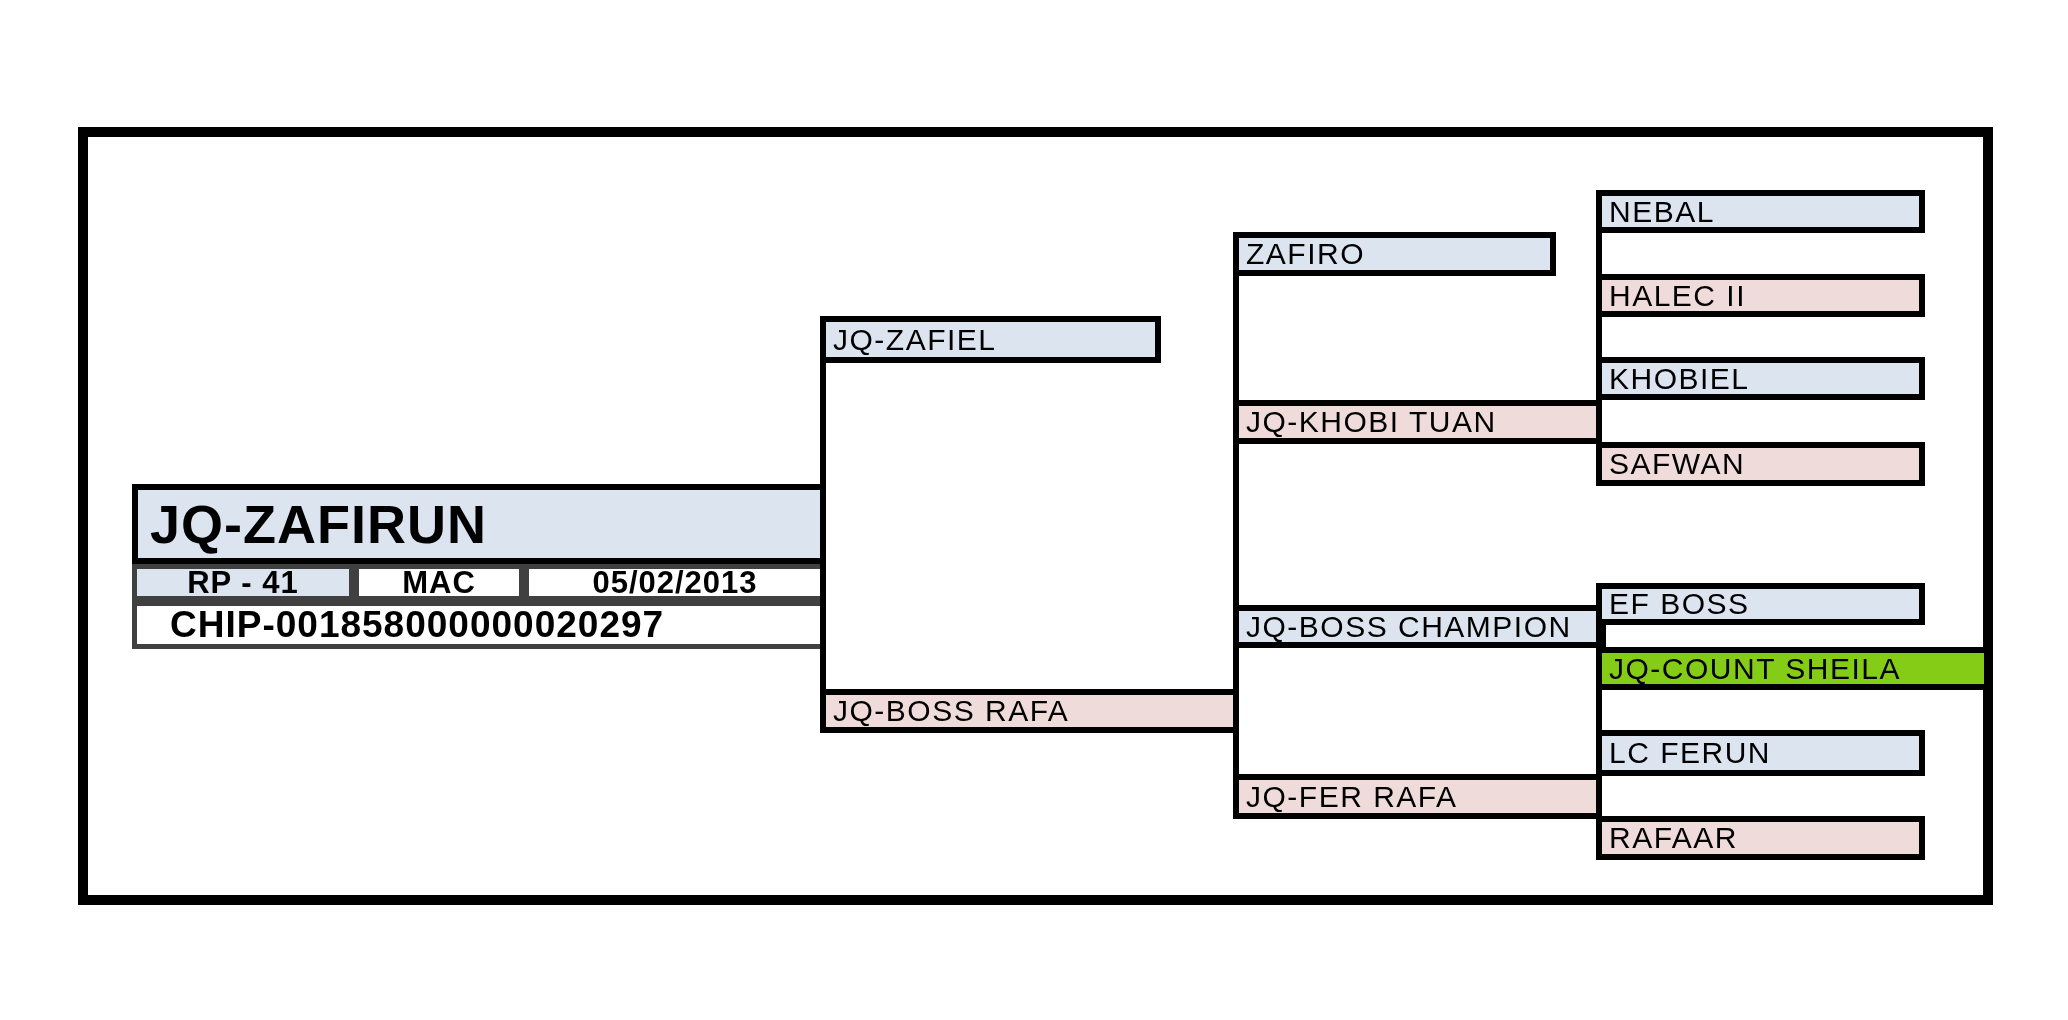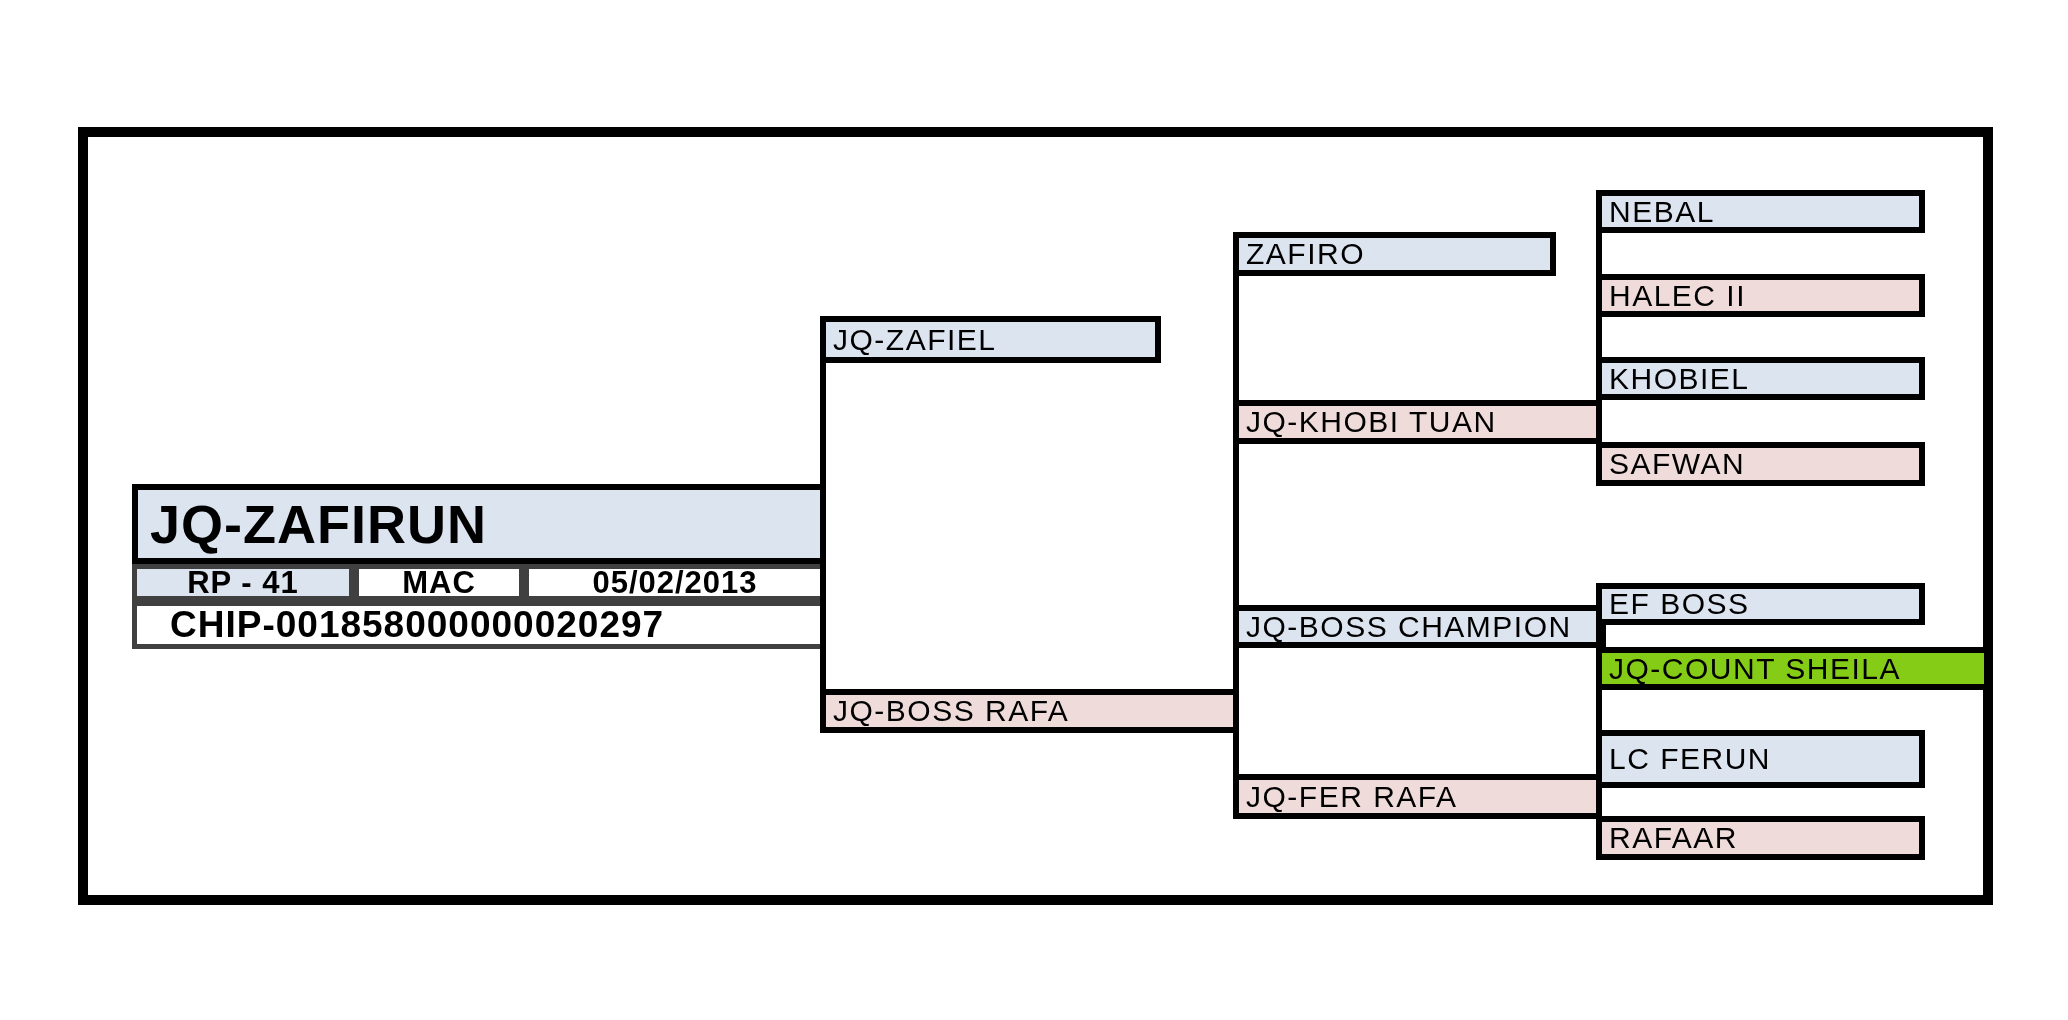--- a/index.html
+++ b/index.html
@@ -83,21 +83,21 @@
   </div>
 
   <div class="abs node sire" style="left: 1508px; top: 426px; width: 329px; height: 42px; background: rgb(220, 228, 240); margin-top: 20px;">
     <span>EF BOSS</span>
   </div>
   <div class="abs stub" style="left:1508px;top:466px;height:46px;"></div>
   <div class="abs node dam" style="left: 1508px; top: 510px; width: 394px; height: 43px; background: #84cc16;">
     <span>JQ-COUNT SHEILA</span>
   </div>
 
-  <div class="abs node sire" style="left: 1508px; top: 593px; width: 329px; height: 58px; background: rgb(220, 228, 240);">
+  <div class="abs node sire" style="left: 1508px; top: 593px; width: 329px; height: 46px; background: rgb(220, 228, 240);">
     <span>LC FERUN</span>
   </div>
   <div class="abs stub" style="left:1508px;top:634px;height:47px;"></div>
   <div class="abs node dam" style="left: 1508px; top: 679px; width: 329px; height: 44px; background: rgb(239, 220, 218);">
     <span>RAFAAR</span>
   </div>
 
 </div>
 
 </body></html>

